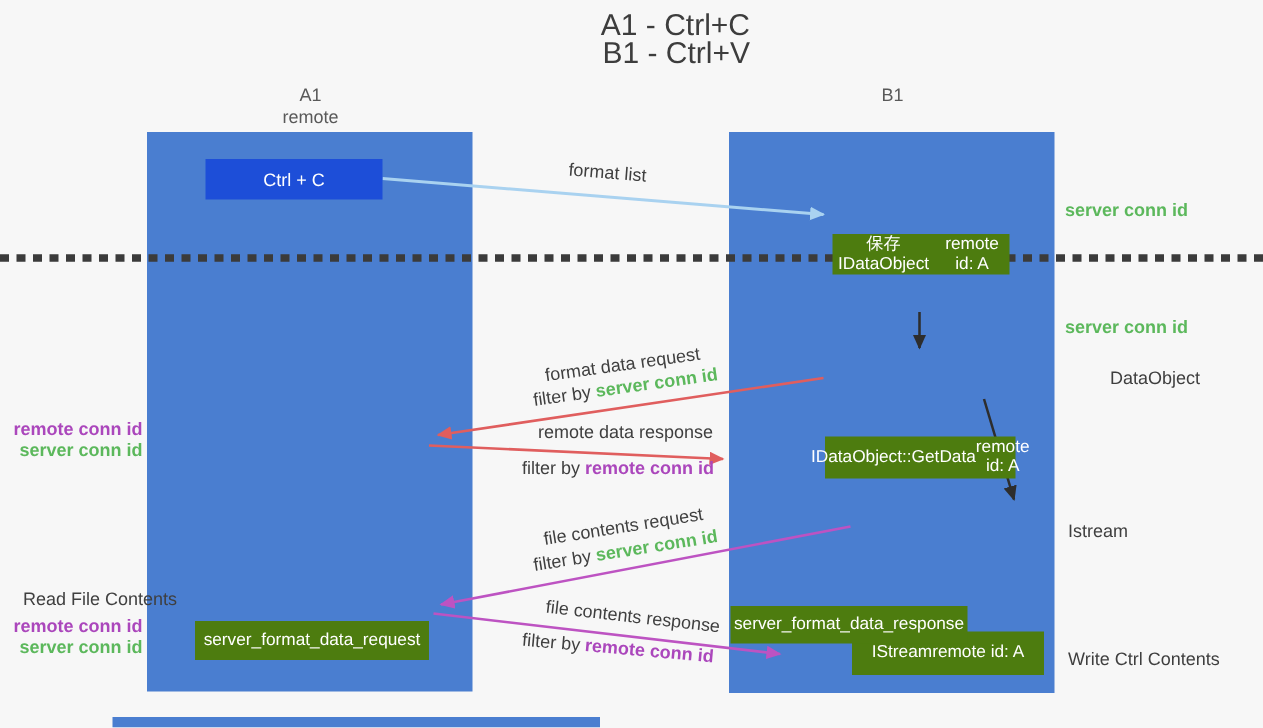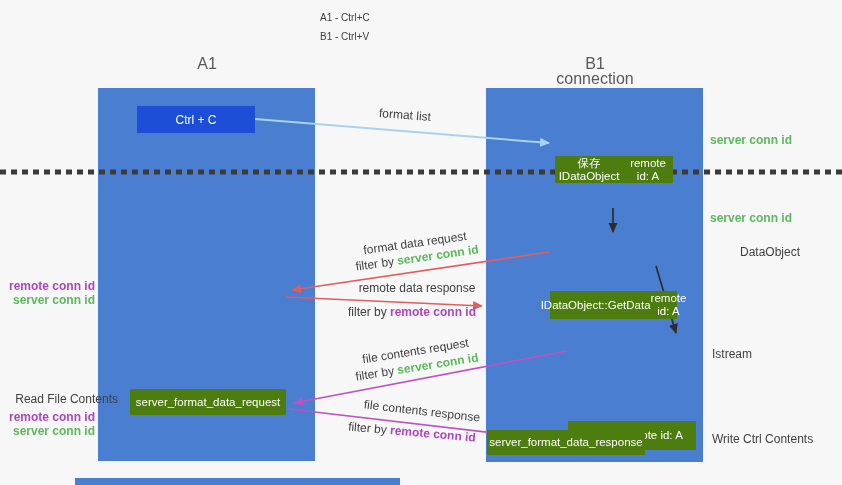--- a/index.html
+++ b/index.html
@@ -1,20 +1,20 @@
 <!DOCTYPE html>
 <html><head>
 <meta charset="utf-8">
 <style>
   * { margin:0; padding:0; box-sizing:border-box; }
   body { font-family:"Liberation Sans", sans-serif; background:#f7f7f7; }
   .stage { position:relative; width:842px; height:485px; background:#f7f7f7; overflow:hidden; }
   .col { position:absolute; background:#4a7ed0; }
-  .hdr { position:absolute; text-align:center; font-size:16px; color:#595959; line-height:15px; }
-  .title { position:absolute; left:320px; top:8px; width:180px; text-align:left; font-size:10px; color:#3d3d3d; line-height:19px; }
+  .hdr { position:absolute; text-align:center; font-size:12px; color:#595959; line-height:15px; }
+  .title { position:absolute; left:320px; top:8px; width:180px; text-align:right; font-size:20px; color:#3d3d3d; line-height:19px; }
   .gbox { position:absolute; background:#1d4ed8; color:#ffffff; font-size:12px; display:flex; align-items:center; justify-content:center; }
   .obox { position:absolute; background:#4d7c0f; color:#ffffff; font-size:11.5px; display:flex; flex-direction:row; align-items:center; justify-content:center; line-height:13px; text-align:center; }
   .lbl { position:absolute; font-size:12px; color:#3f3f3f; white-space:nowrap; }
   .ctr { text-align:center; }
   .rt { text-align:right; }
   .green { color:#5cb85c; font-weight:bold; }
   .purple { color:#ab47bc; font-weight:bold; }
   svg.overlay { position:absolute; left:0; top:0; z-index:5; pointer-events:none; }
   .z2 { z-index:2; } .z6 { position:relative; z-index:6; }
   .lbl { z-index:6; }
@@ -25,24 +25,24 @@
 
 <div class="stage">
 
   <div class="title">
     <div>A1 - Ctrl+C</div>
     <div>B1 - Ctrl+V</div>
   </div>
 
   <div class="hdr" style="left:147px; top:56px; width:120px;">
     <div>A1</div>
+    <div>remote</div>
   </div>
   <div class="hdr" style="left:535px; top:56px; width:120px;">
     <div>B1</div>
-    <div>connection</div>
   </div>
 
   <div class="col z2" style="left:98px; top:88px; width:217px; height:373px;"></div>
   <div class="col z2" style="left:486px; top:88px; width:217px; height:374px;"></div>
   <div class="bstrip z2"></div>
 
   <svg class="overlay" width="842" height="485" viewBox="0 0 842 485">
     <defs>
       <marker id="m-blue" markerUnits="userSpaceOnUse" markerWidth="11" markerHeight="10" refX="9" refY="4.5" orient="auto">
           <path d="M0,0 L10,4.5 L0,9 Z" fill="#a9d2f0"></path>
@@ -76,25 +76,25 @@
     <div>remote id: A</div>
   </div>
   <div class="obox z6" style="left:550px; top:237px; width:127px; height:28px;justify-content:center;">
     <div>IDataObject::GetData</div>
     <div>remote id: A</div>
   </div>
   <div class="obox z6" style="left:568px; top:339px; width:128px; height:29px;">
     <div>IStream</div>
     <div>remote id: A</div>
   </div>
+  <div class="obox z6" style="left:487px; top:293px; width:158px; height:25px;">
+    <div>server_format_data_response</div>
+  </div>
   <div class="obox z6" style="left:130px; top:278px; width:156px; height:26px;">
     <div>server_format_data_request</div>
-  </div>
-  <div class="obox z6" style="left:487px; top:293px; width:158px; height:25px;">
-    <div>server_format_data_response</div>
   </div>
 
   <div class="lbl ctr" style="left:360px; top:108px; width:90px; transform:rotate(4.5deg);">format list</div>
 
   <div class="lbl ctr" style="left:355px; top:236px; width:120px; transform:rotate(-8deg);">format data request</div>
   <div class="lbl ctr" style="left:343px; top:251px; width:148px; transform:rotate(-8deg);">
     <span>filter by </span><span class="green">server conn id</span>
   </div>
 
   <div class="lbl ctr" style="left:357px; top:281px; width:120px;">remote data response</div>

